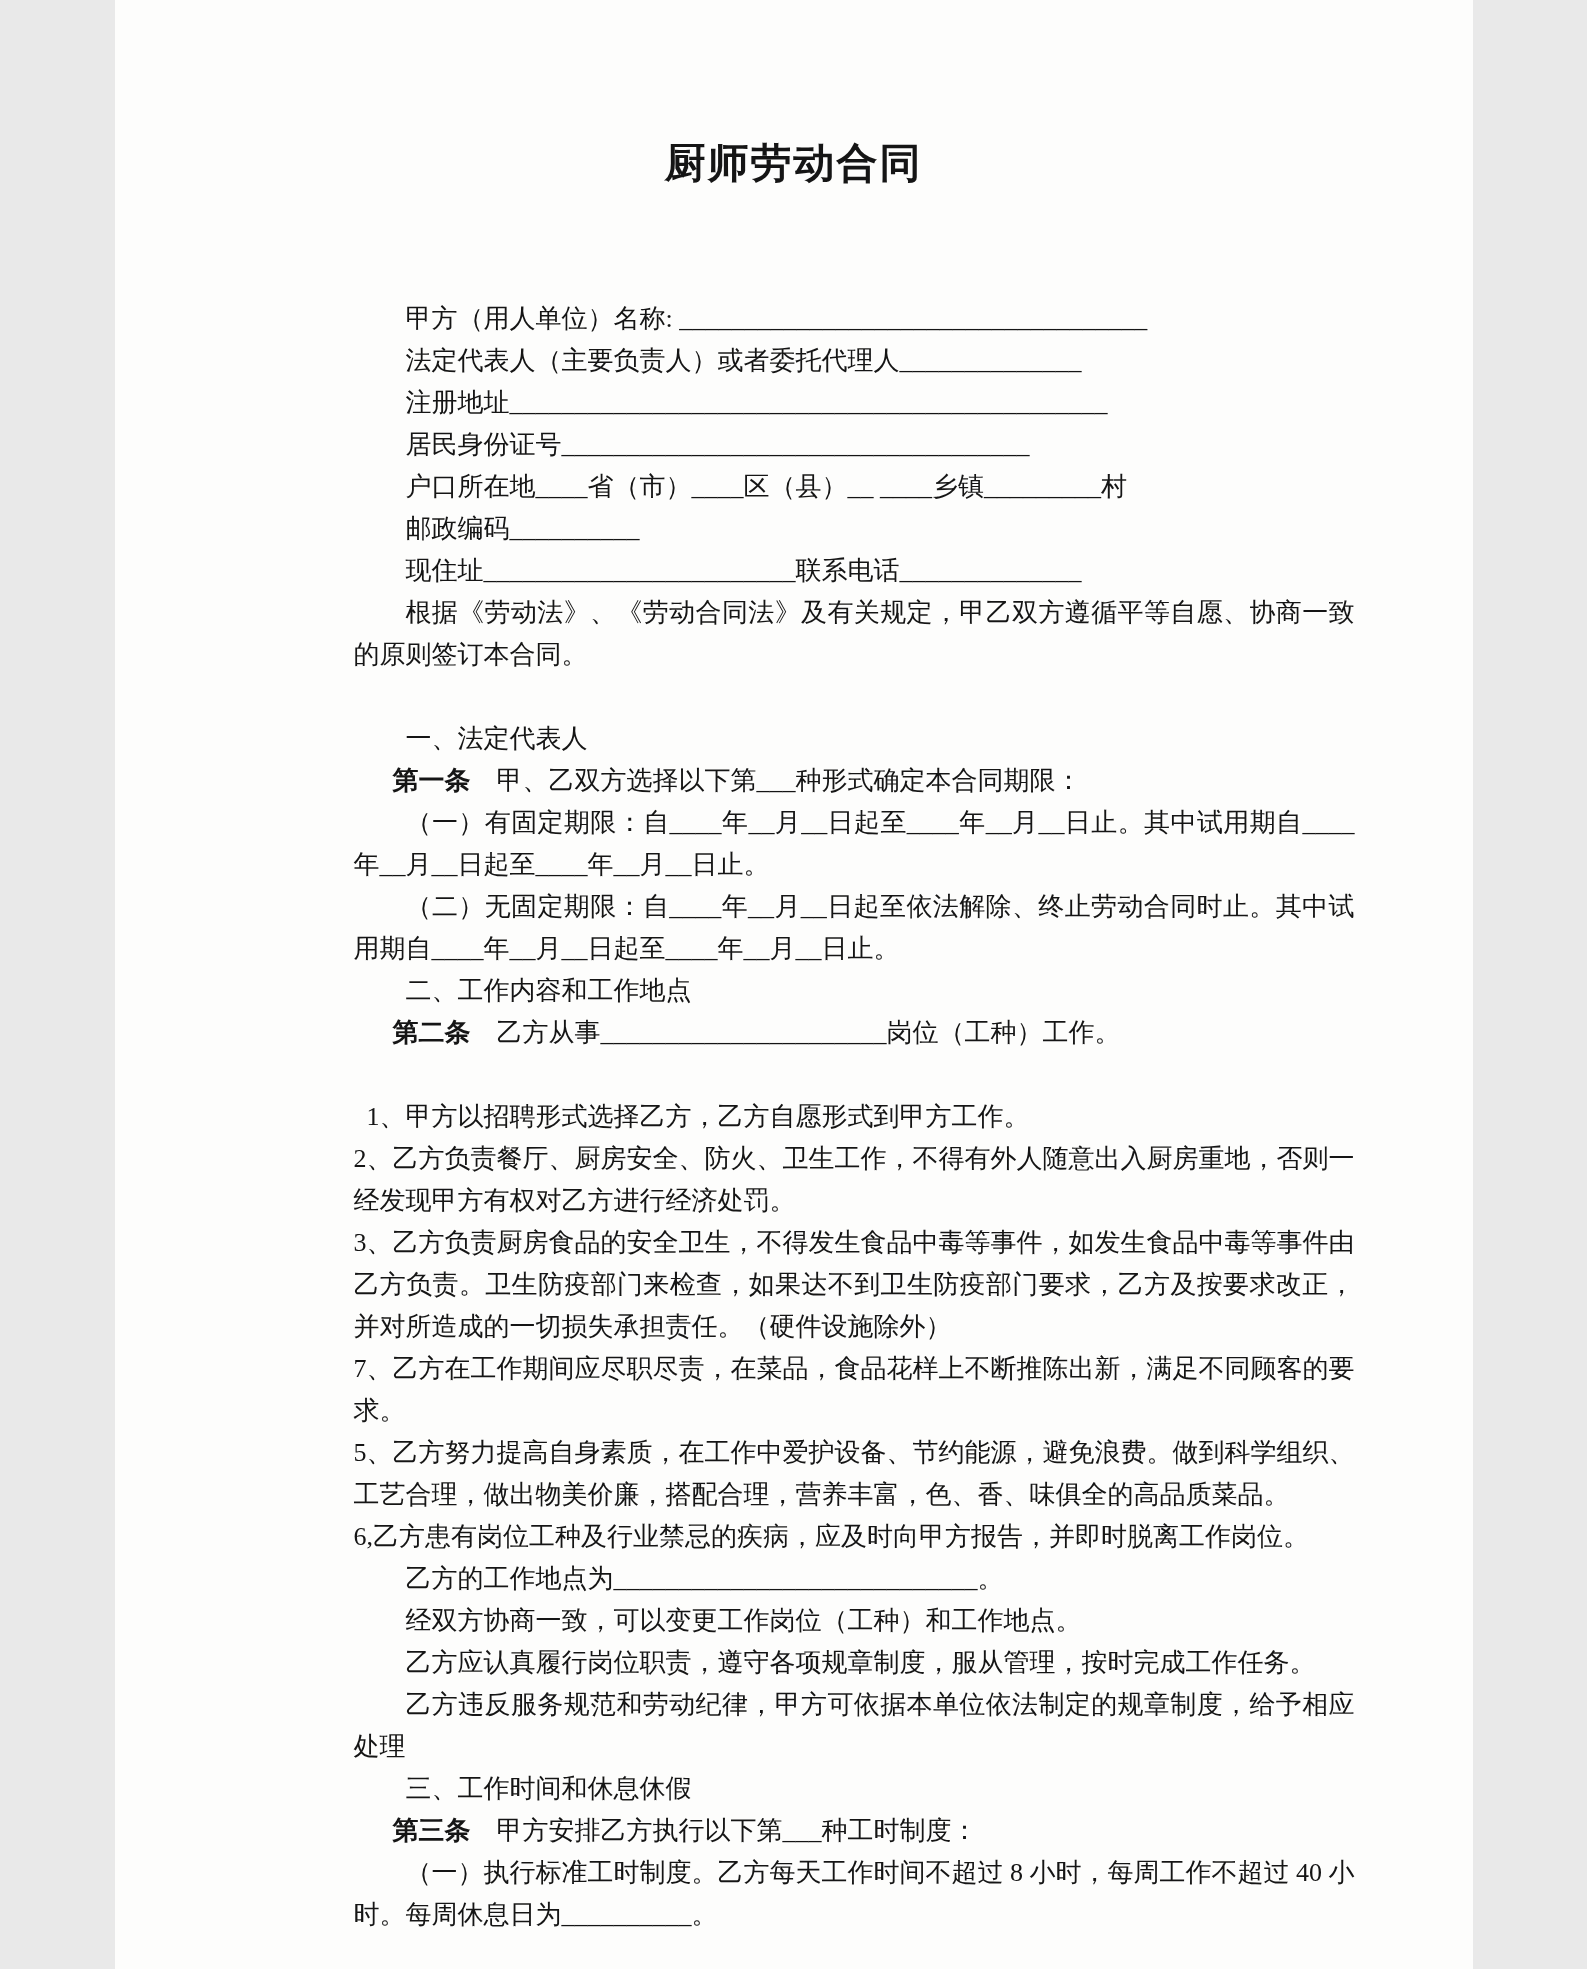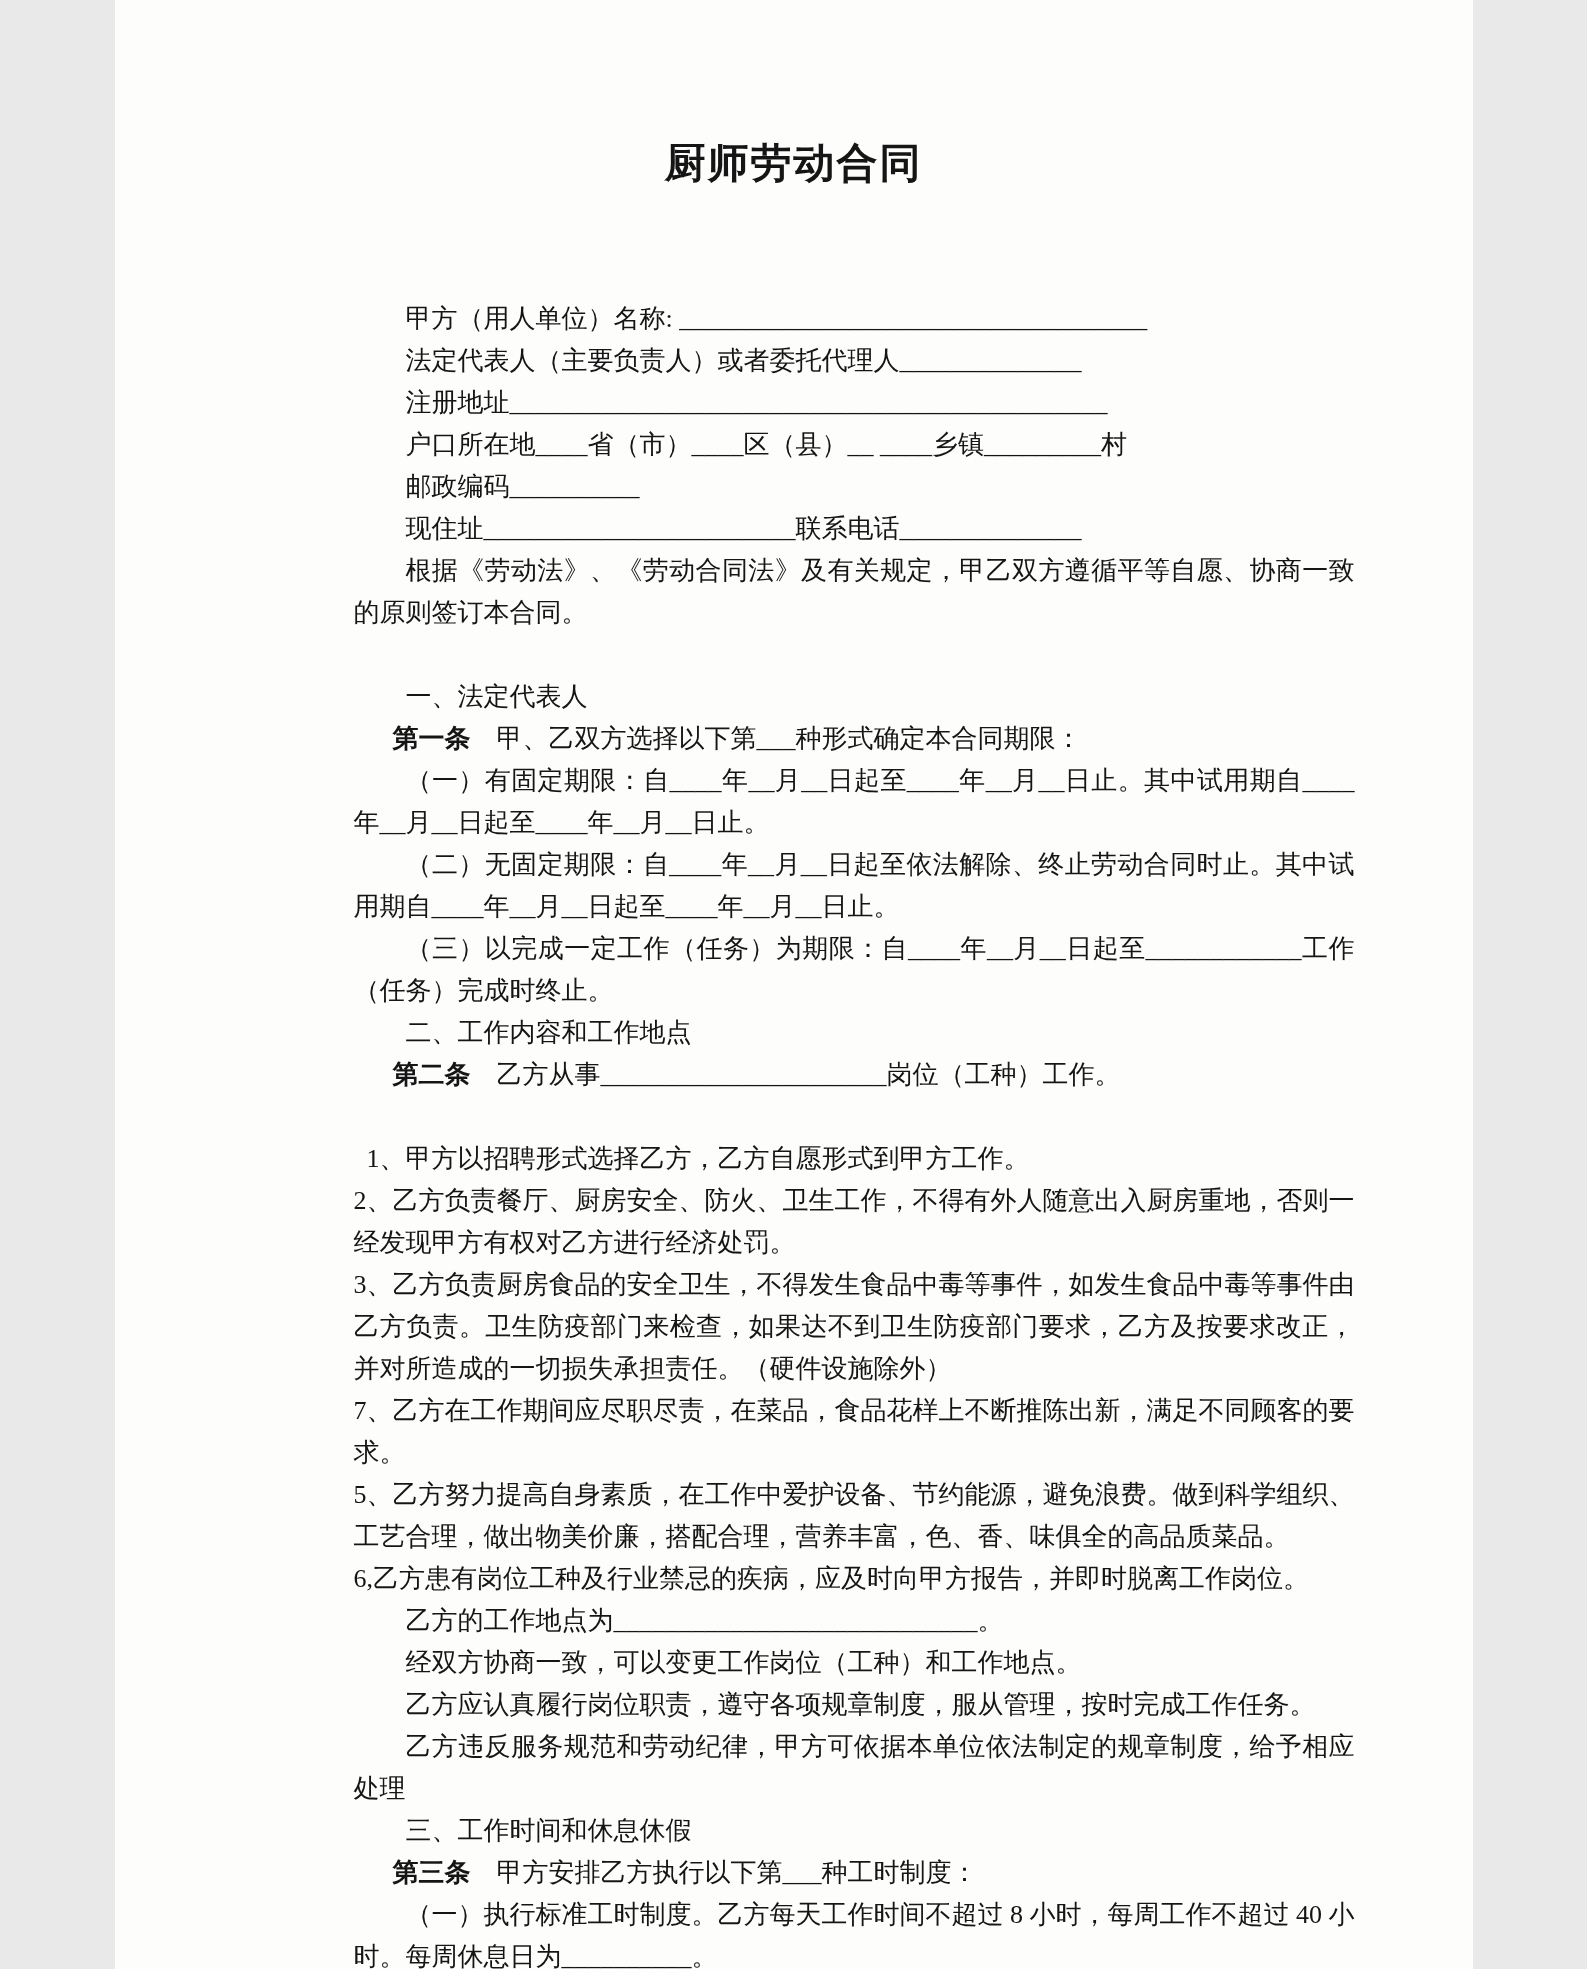--- a/index.html
+++ b/index.html
@@ -39,30 +39,30 @@
 </style>
 </head>
 <body>
 
 <div class="page">
   <h1 class="title">厨师劳动合同</h1>
   <div class="content">
       <p class="p indent">甲方（用人单位）名称: ____________________________________</p>
       <p class="p indent">法定代表人（主要负责人）或者委托代理人______________</p>
       <p class="p indent">注册地址______________________________________________</p>
+      <p class="p indent">居民身份证号____________________________________</p>
       <p class="p indent">户口所在地____省（市）____区（县）__ ____乡镇_________村</p>
       <p class="p indent">邮政编码__________</p>
       <p class="p indent">现住址________________________联系电话______________</p>
       <p class="p indent">根据《劳动法》、《劳动合同法》及有关规定，甲乙双方遵循平等自愿、协商一致的原则签订本合同。</p>
       <div class="spacer"></div>
       <p class="p indent">一、法定代表人</p>
       <p class="p clause"><b>第一条</b><span class="clause-text">甲、乙双方选择以下第___种形式确定本合同期限：</span></p>
       <p class="p indent">（一）有固定期限：自____年__月__日起至____年__月__日止。其中试用期自____年__月__日起至____年__月__日止。</p>
       <p class="p indent">（二）无固定期限：自____年__月__日起至依法解除、终止劳动合同时止。其中试用期自____年__月__日起至____年__月__日止。</p>
-      <p class="p indent">（三）以完成一定工作（任务）为期限：自____年__月__日起至____________工作（任务）完成时终止。</p>
       <p class="p indent">二、工作内容和工作地点</p>
       <p class="p clause"><b>第二条</b><span class="clause-text">乙方从事______________________岗位（工种）工作。</span></p>
       <div class="spacer"></div>
       <p class="p item">1、甲方以招聘形式选择乙方，乙方自愿形式到甲方工作。</p>
       <p class="p flush">2、乙方负责餐厅、厨房安全、防火、卫生工作，不得有外人随意出入厨房重地，否则一经发现甲方有权对乙方进行经济处罚。</p>
       <p class="p flush">3、乙方负责厨房食品的安全卫生，不得发生食品中毒等事件，如发生食品中毒等事件由乙方负责。卫生防疫部门来检查，如果达不到卫生防疫部门要求，乙方及按要求改正，并对所造成的一切损失承担责任。（硬件设施除外）</p>
       <p class="p flush">7、乙方在工作期间应尽职尽责，在菜品，食品花样上不断推陈出新，满足不同顾客的要求。</p>
       <p class="p flush">5、乙方努力提高自身素质，在工作中爱护设备、节约能源，避免浪费。做到科学组织、工艺合理，做出物美价廉，搭配合理，营养丰富，色、香、味俱全的高品质菜品。</p>
       <p class="p flush">6,乙方患有岗位工种及行业禁忌的疾病，应及时向甲方报告，并即时脱离工作岗位。</p>
       <p class="p indent">乙方的工作地点为____________________________。</p>

